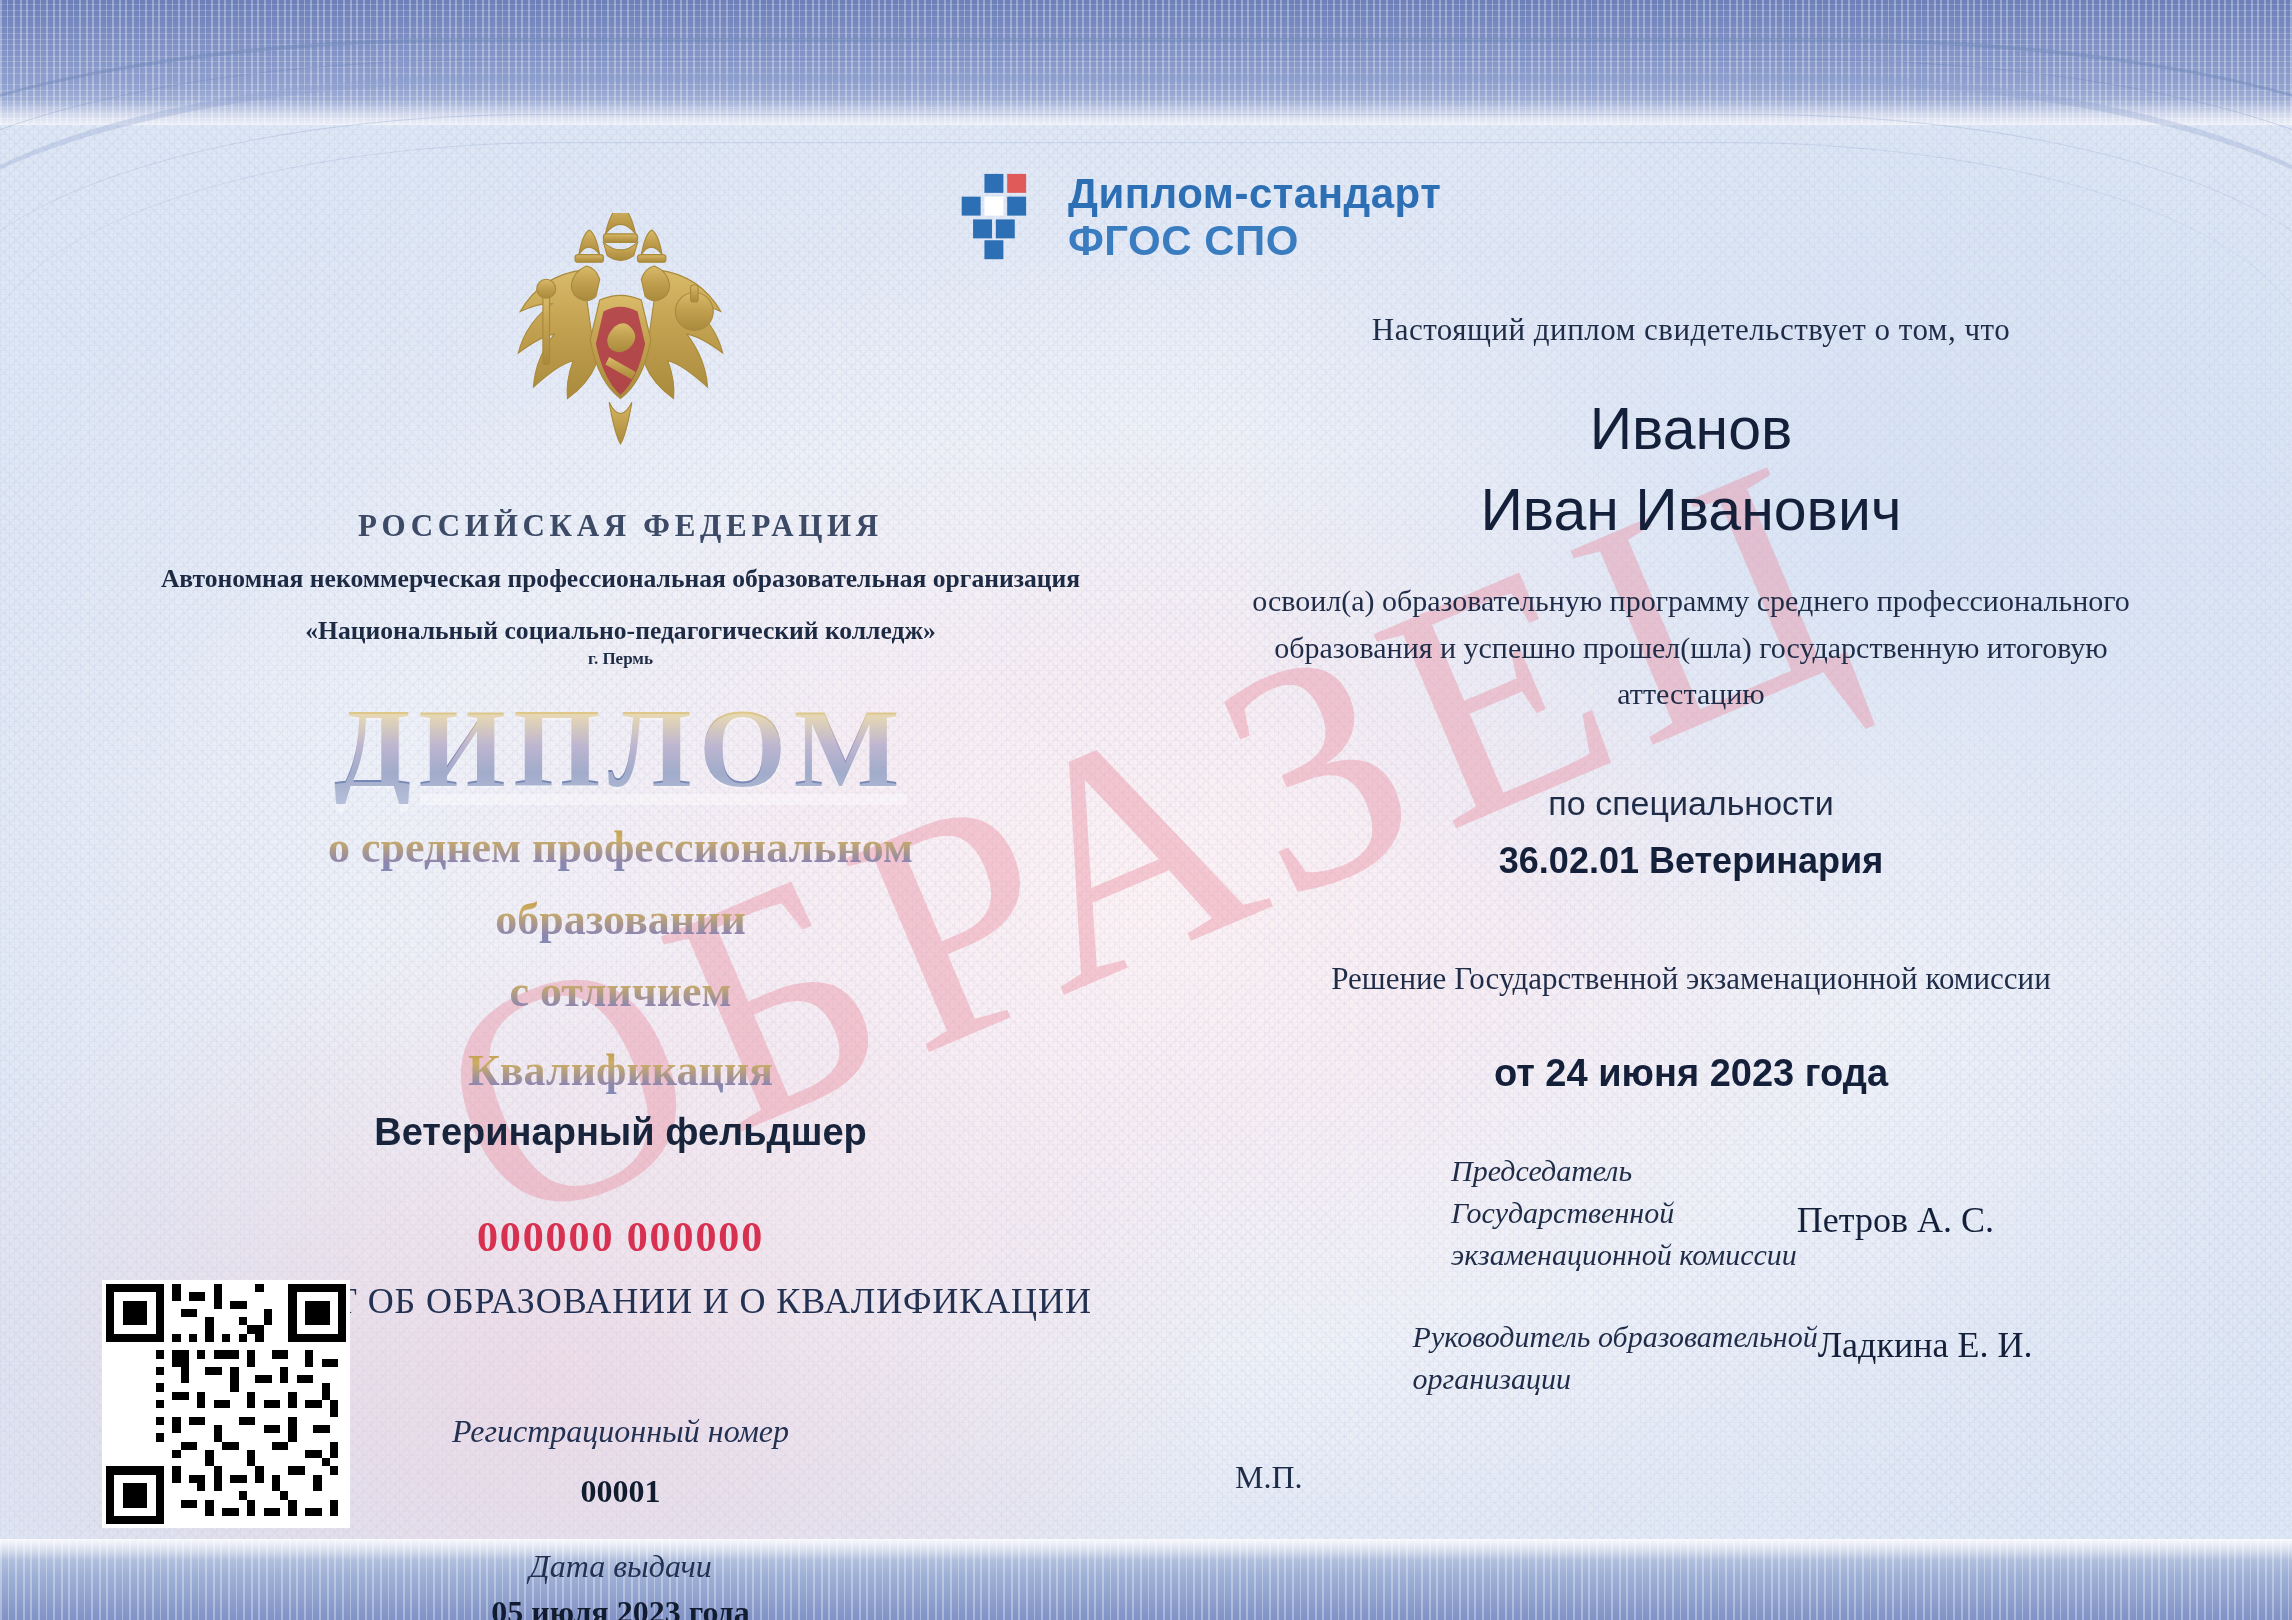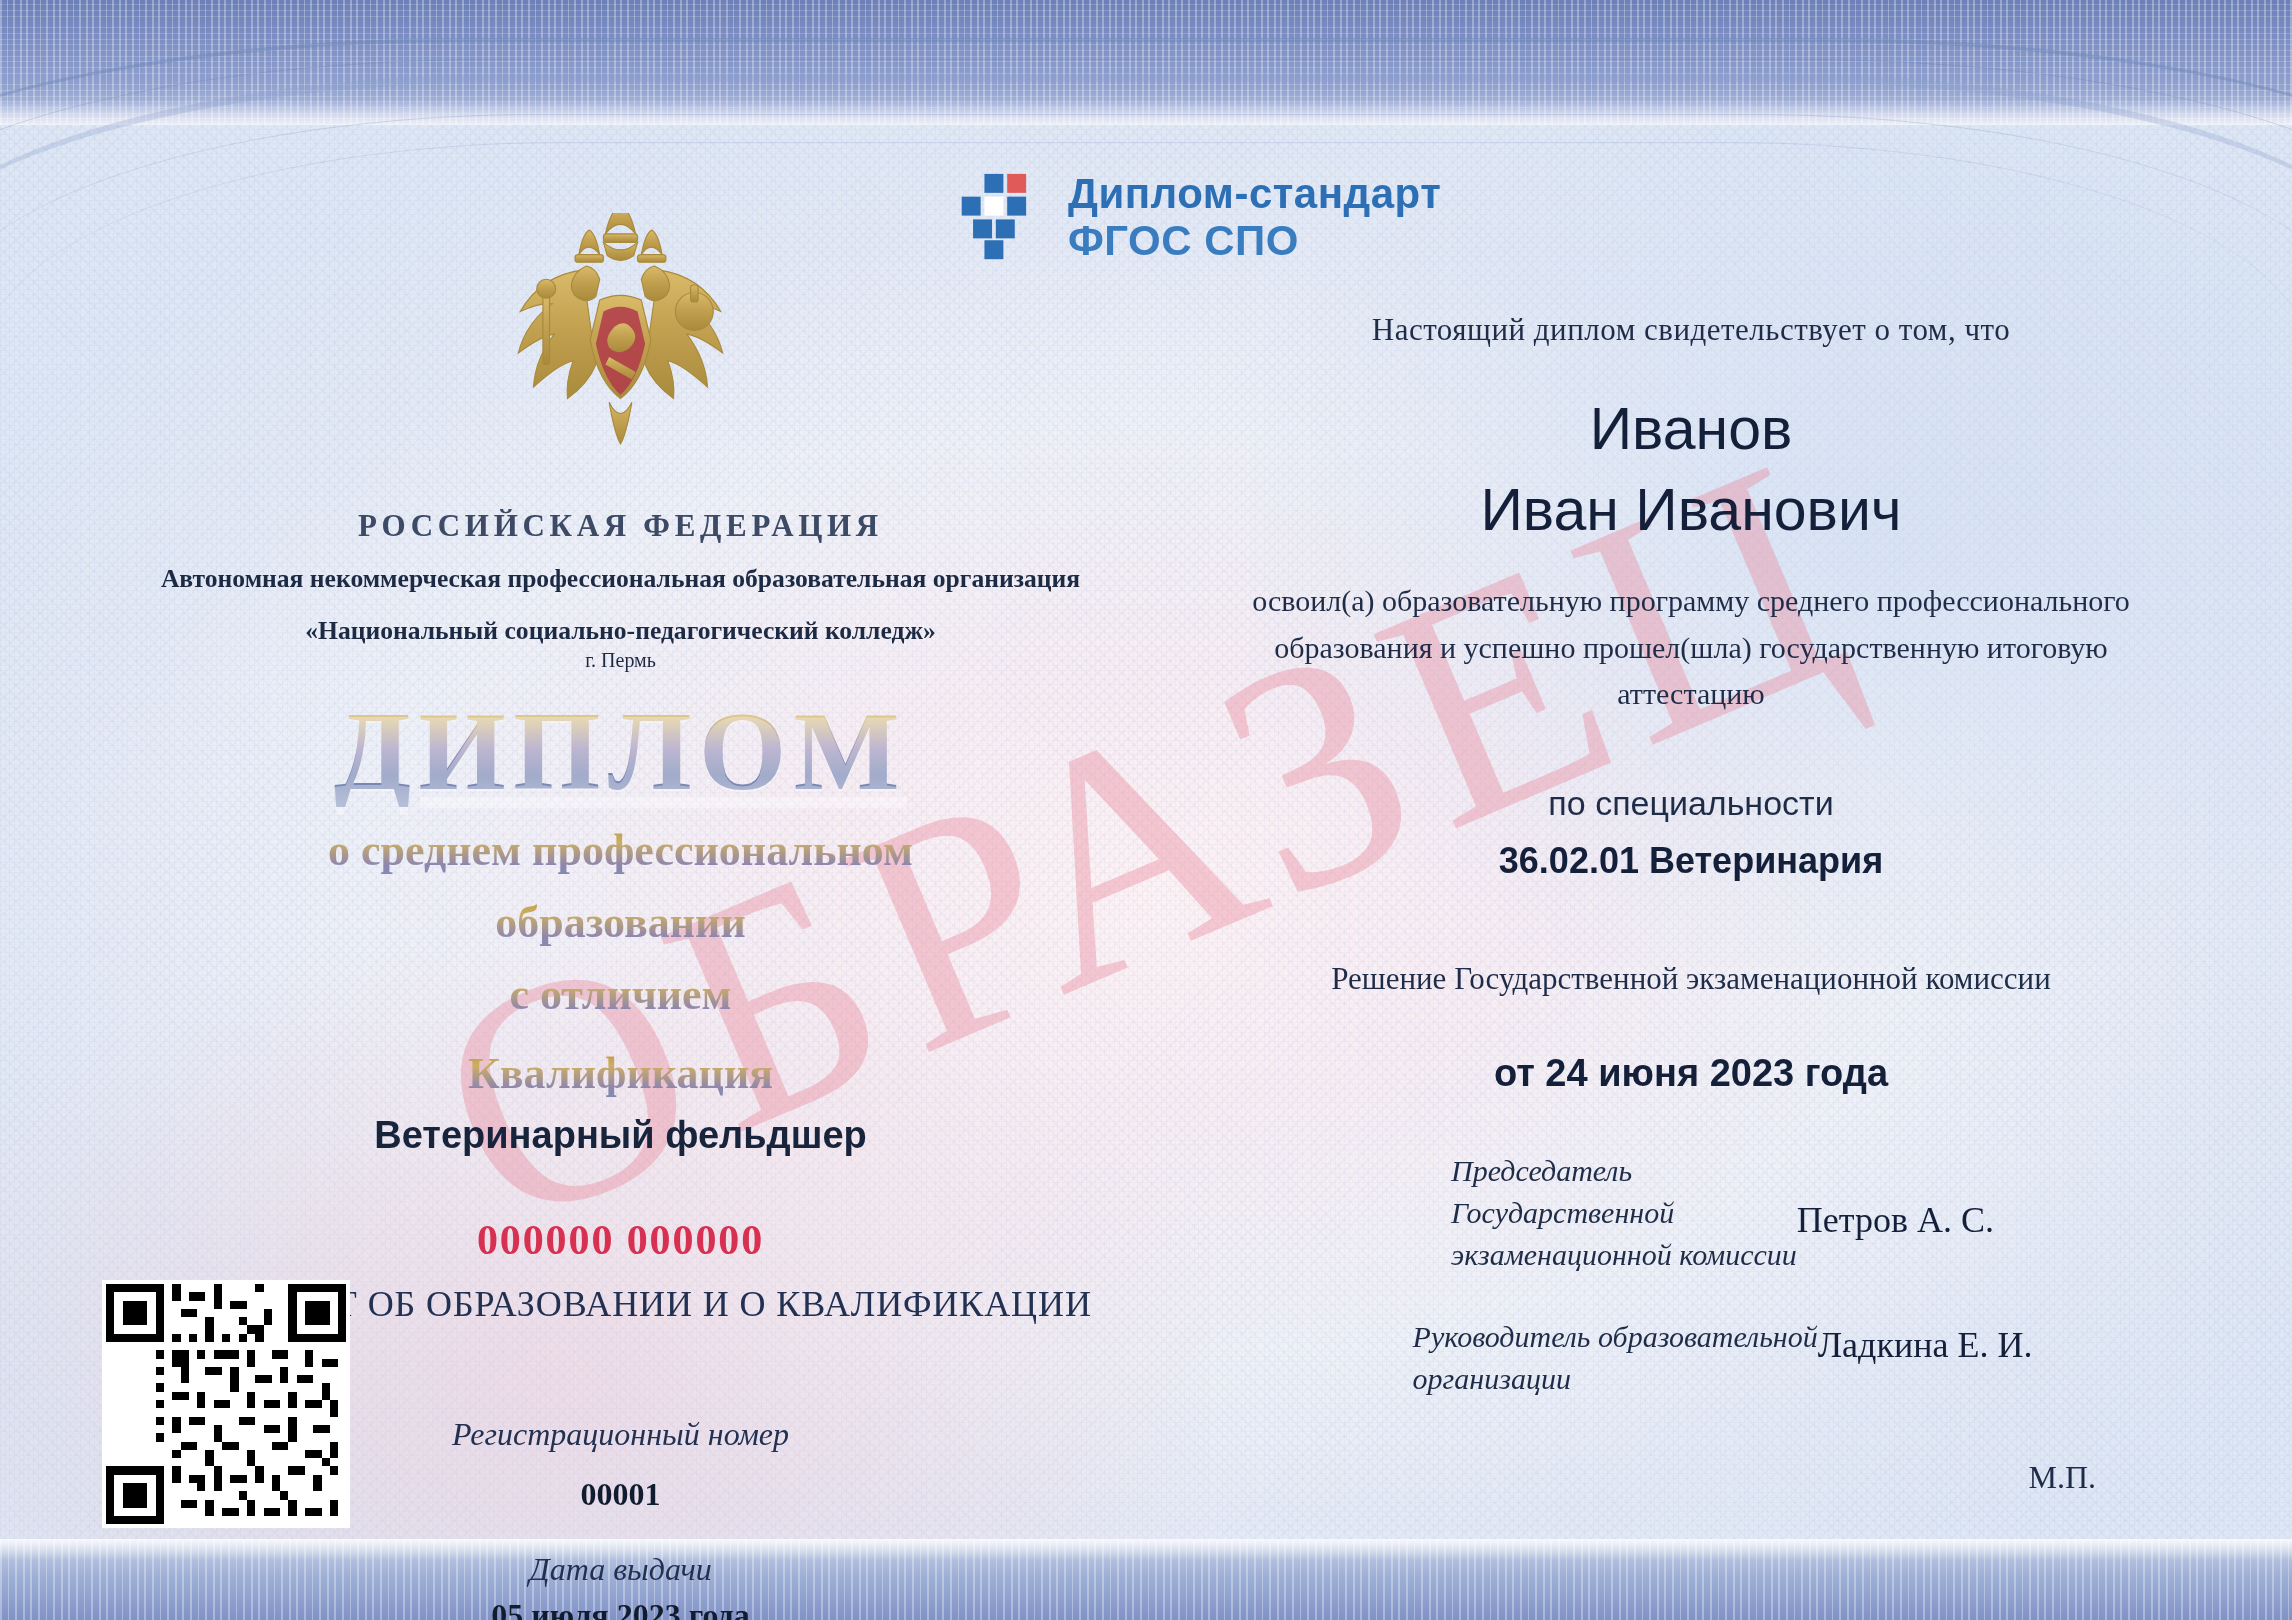--- a/index.html
+++ b/index.html
@@ -176,22 +176,22 @@
   .org-name {
     margin-top: 17px;
     font-family: "Liberation Serif", serif;
     font-size: 25.6px;
     font-weight: 700;
     line-height: 1.38;
     color: #1d2a44;
   }
   .org-city {
     font-family: "Liberation Serif", serif;
-    font-size: 20px;
-    font-weight: 400;
+    font-size: 17px;
+    font-weight: 700;
     color: #1d2a44;
   }
 
   .diplom-word {
     margin-top: 23px;
     font-family: "Liberation Serif", serif;
     font-size: 112px;
     font-weight: 700;
     letter-spacing: 7.6px;
     line-height: 1.0;
@@ -375,21 +375,21 @@
     font-family: "Liberation Serif", serif;
     font-size: 36px;
     color: #14203a;
     white-space: nowrap;
     padding-top: 49px;
   }
   .sig-row-2 { margin-top: 40px; }
   .sig-name-2 { padding-top: 7.6px; }
   .mp {
     margin-top: 59px;
-    text-align: right;
+    text-align: left;
     font-family: "Liberation Serif", serif;
     font-size: 32px;
     color: #1f2c48;
     padding-right: 114px;
   }
 </style>
 </head>
 <body>
 
 <div class="certificate">

